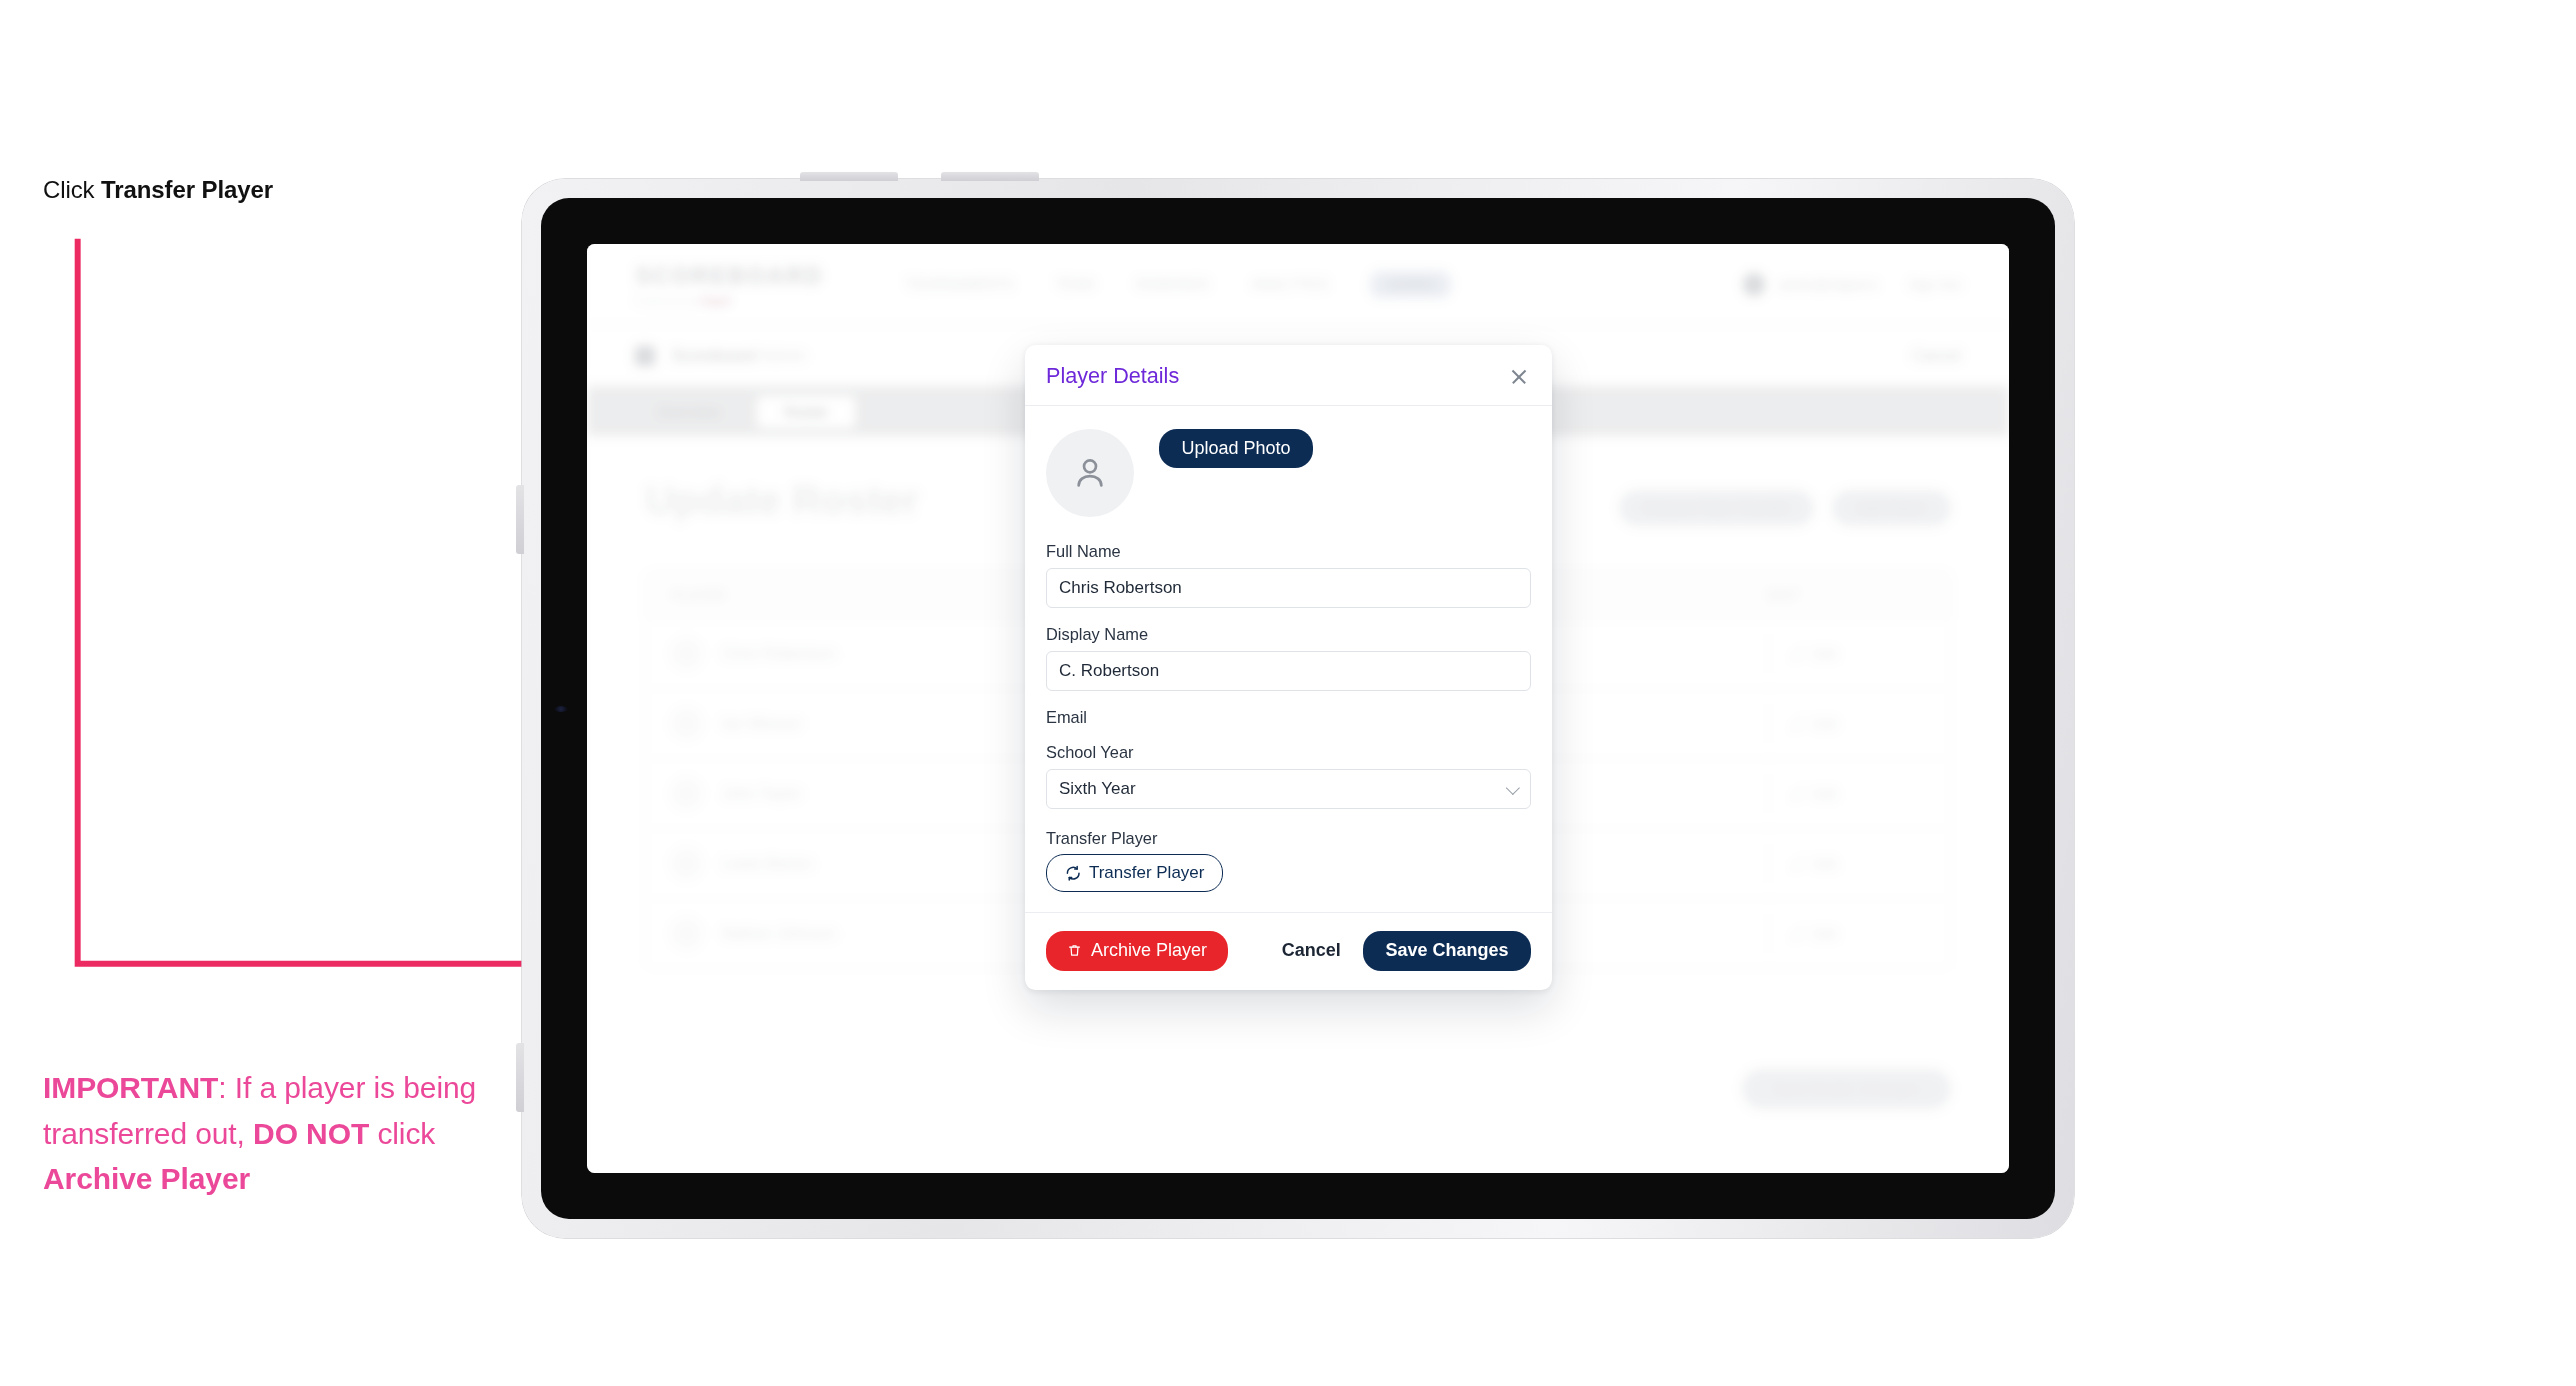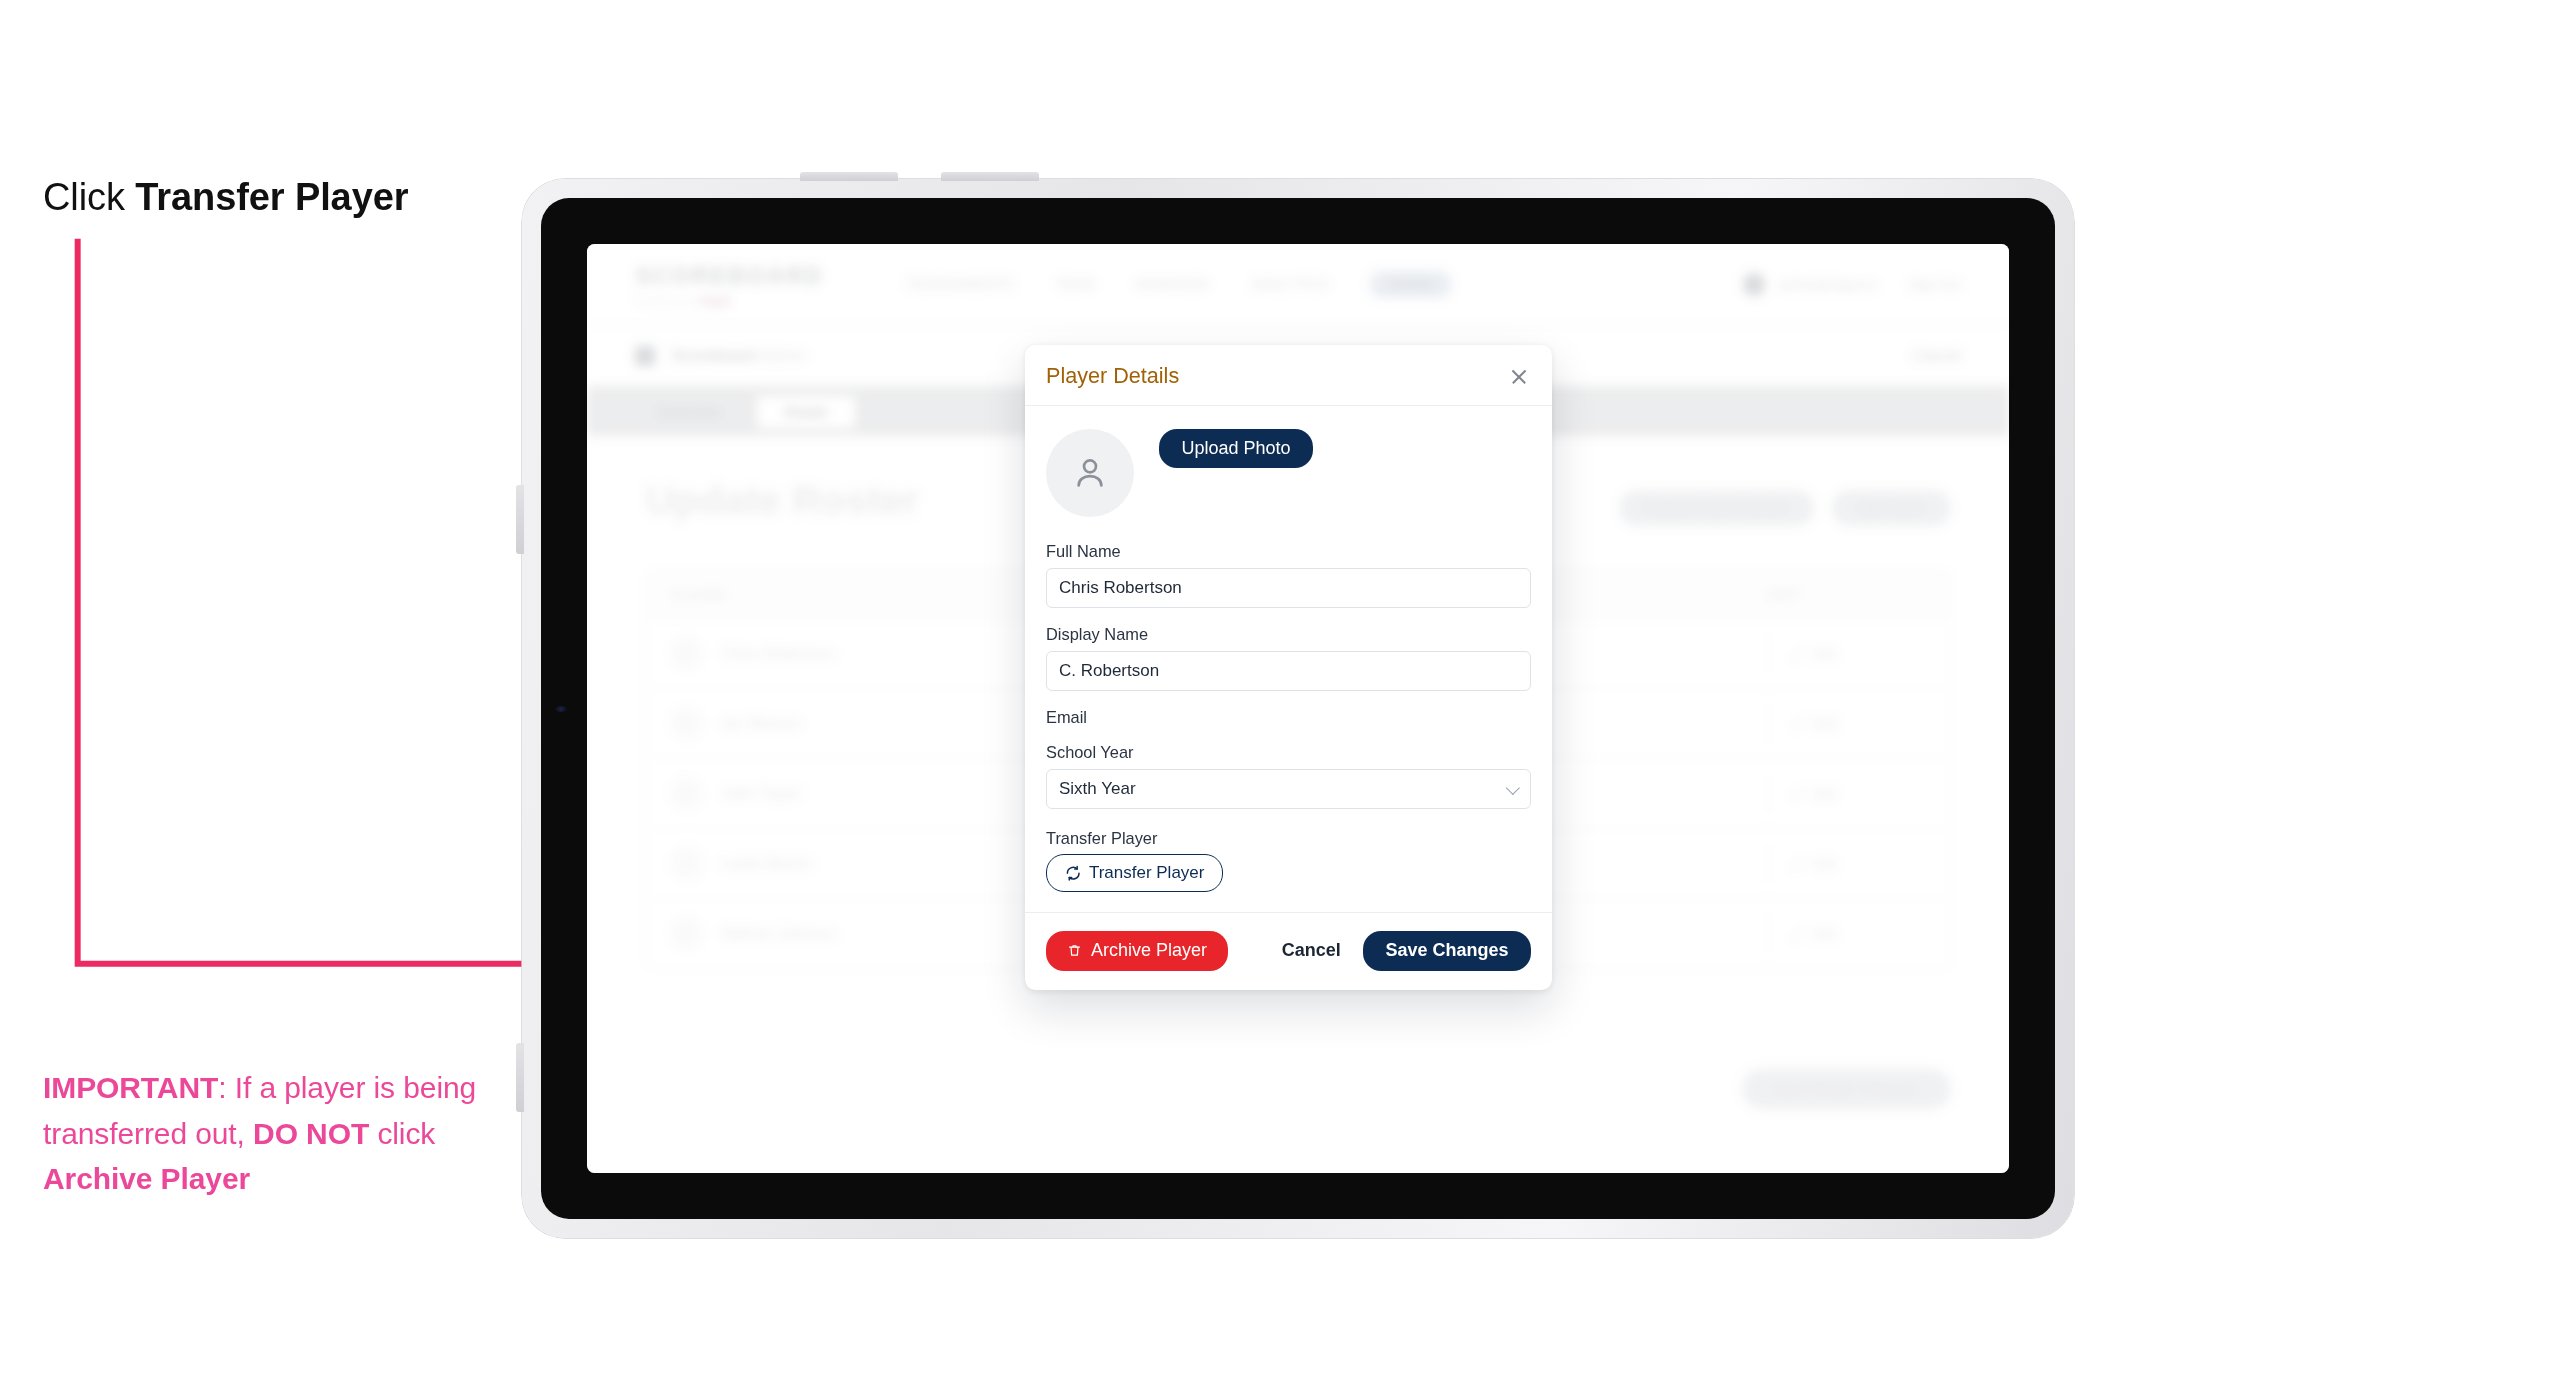--- a/index.html
+++ b/index.html
@@ -9,21 +9,21 @@
     background: #ffffff;
     font-family: "Liberation Sans", sans-serif;
     overflow: hidden;
   }
   .page { position: relative; width: 2576px; height: 1386px; background: #fff; }
 
   
   .annot-top {
     position: absolute;
     left: 43px; top: 176px;
-    font-size: 38px;
+    font-size: 24px;
     color: #111111;
     letter-spacing: -0.1px;
     white-space: nowrap;
     text-align: right;
   }
   .annot-top .b { font-weight: bold; }
 
   .annot-bottom {
     position: absolute;
     left: 43px; top: 1065px;
@@ -160,21 +160,21 @@
     background: #ffffff;
     border-radius: 10.4px;
     box-shadow: 0 18px 45px rgba(10,20,40,0.14), 0 1.5px 6px rgba(10,20,40,0.08);
     overflow: hidden;
   }
   .modal-head {
     display: flex; align-items: center; justify-content: space-between;
     padding: 18px 21px 16.4px 21px;
     border-bottom: 0.7px solid #ebedf0;
   }
-  .modal-title { font-size: 21.6px; color: #a16207; }
+  .modal-title { font-size: 21.6px; color: #6d28d9; }
   .close-x {
     width: 25px; height: 25px; position: relative; cursor: pointer;
   }
   .close-x::before, .close-x::after {
     content: ""; position: absolute; left: 3.7px; top: 12px;
     width: 18px; height: 1.5px; background: #7e858f;
   }
   .close-x::before { transform: rotate(45deg); }
   .close-x::after  { transform: rotate(-45deg); }
 

